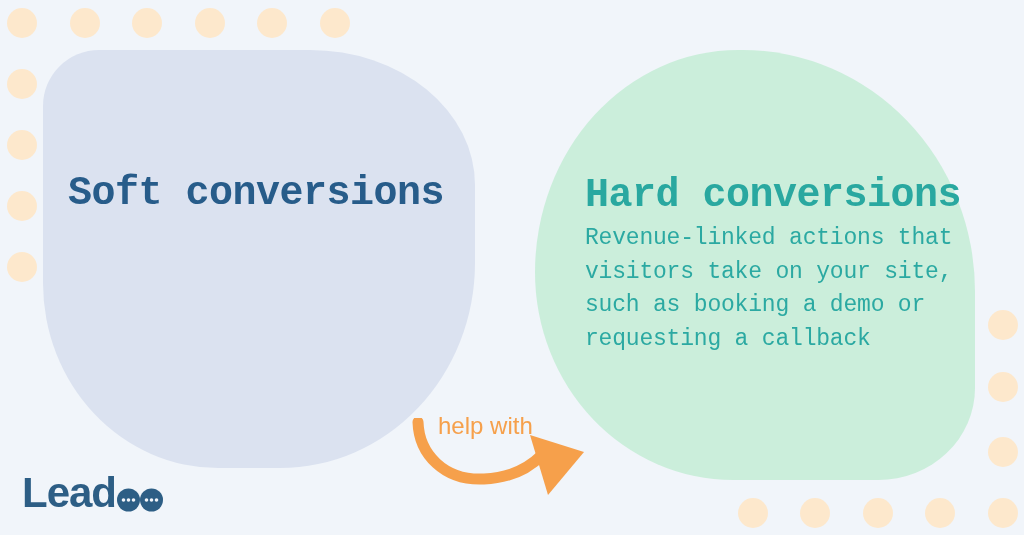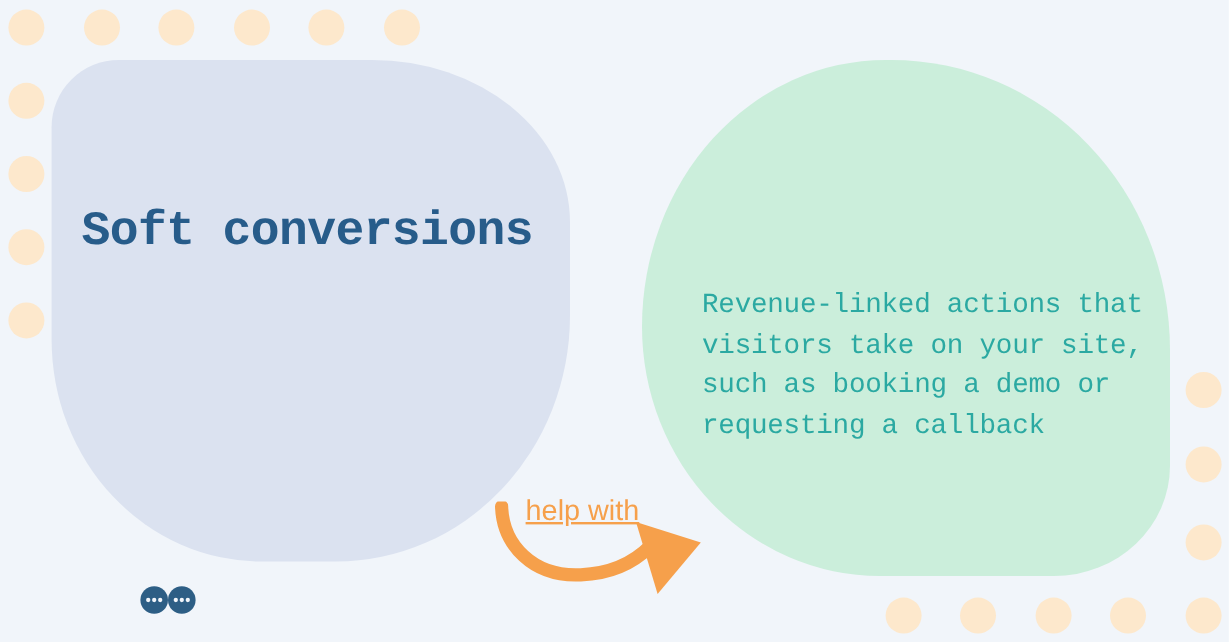--- a/index.html
+++ b/index.html
@@ -50,30 +50,29 @@
 
     .card-desc {
       position: absolute;
       margin: 0;
       font-size: 23px;
       line-height: 33.5px;
       letter-spacing: -0.2px;
       white-space: pre-line;
     }
     .blob-soft .card-desc { left: 29px; top: 172px; color: #2d6392; }
-    .blob-hard .card-desc { left: 50px; top: 188px; color: #2ba9a2; }
+    .blob-hard .card-desc { left: 50px; top: 172px; color: #2ba9a2; }
 
     
     .connector-label {
       position: absolute;
       left: 438px; top: 412px;
       font-size: 24px;
       color: #f6a04b;
       white-space: nowrap;
-      text-decoration: underline;
     }
     .connector-arrow {
       position: absolute;
       left: 402px; top: 418px;
     }
 
     
     .logo {
       position: absolute;
       left: 22px; top: 470px;
@@ -118,33 +117,35 @@
   <div class="dot" style="left:800px;top:498px;"></div>
   <div class="dot" style="left:863px;top:498px;"></div>
   <div class="dot" style="left:925px;top:498px;"></div>
   <div class="dot" style="left:988px;top:498px;"></div>
 
   <div class="blob blob-soft">
     <h1 class="card-title">Soft conversions</h1>
   </div>
 
   <div class="blob blob-hard">
+    <h1 class="card-title">Hard conversions</h1>
     <p class="card-desc">Revenue-linked actions that
 visitors take on your site,
 such as booking a demo or
 requesting a callback</p>
   </div>
 
   <span class="connector-label">help with</span>
   <svg class="connector-arrow" width="190" height="80" viewBox="0 0 190 80">
     <path d="M 16 4 C 17 36, 42 63, 82 61 C 108 60, 127 50, 140 37" fill="none" stroke-width="11" stroke-linecap="round" stroke="#f6a04b"></path>
     <polygon points="128,17 182,34 146,77" fill="#f6a04b"></polygon>
   </svg>
 
   <div class="logo">
+    <span class="logo-wordmark">Lead</span>
     <svg class="logo-glyph" width="52" height="30" viewBox="0 0 52 30">
       <circle cx="13.5" cy="15" r="11.5" fill="#2d5e85"></circle>
       <circle cx="36.5" cy="15" r="11.5" fill="#2d5e85"></circle>
       <circle cx="8.5" cy="15" r="1.8" fill="#f1f5fa"></circle>
       <circle cx="13.5" cy="15" r="1.8" fill="#f1f5fa"></circle>
       <circle cx="18.5" cy="15" r="1.8" fill="#f1f5fa"></circle>
       <circle cx="31.5" cy="15" r="1.8" fill="#f1f5fa"></circle>
       <circle cx="36.5" cy="15" r="1.8" fill="#f1f5fa"></circle>
       <circle cx="41.5" cy="15" r="1.8" fill="#f1f5fa"></circle>
     </svg>

